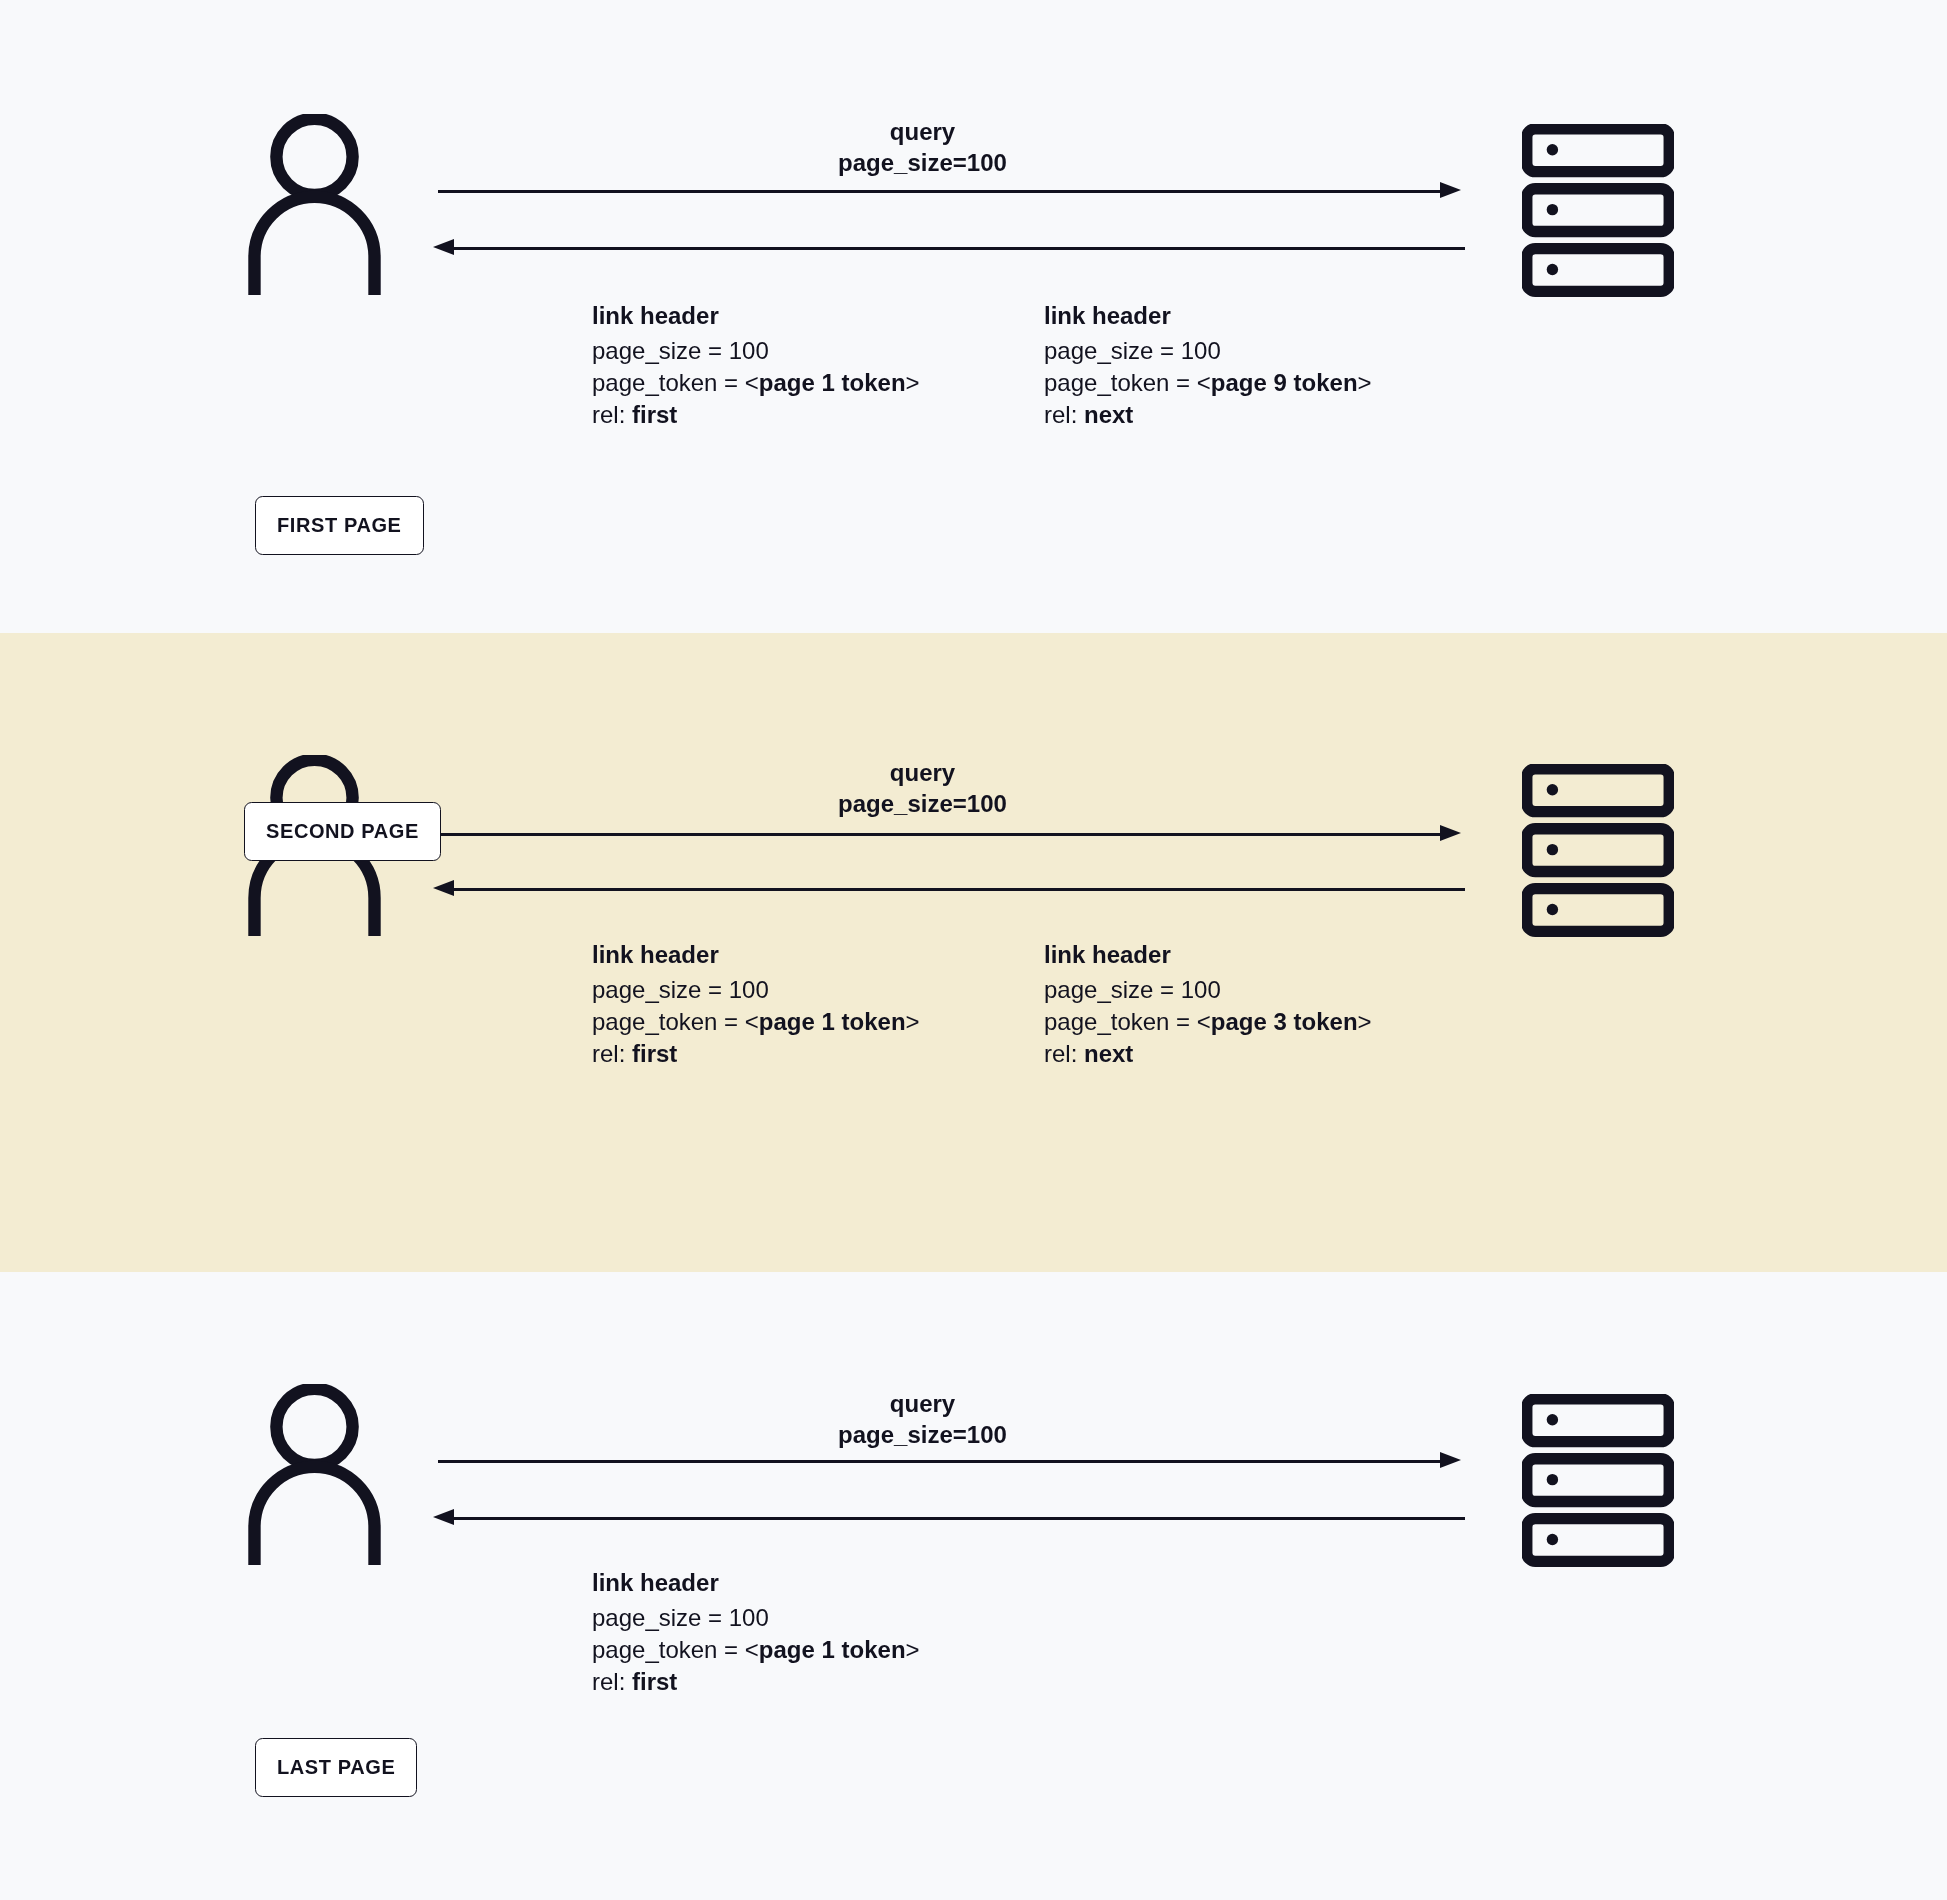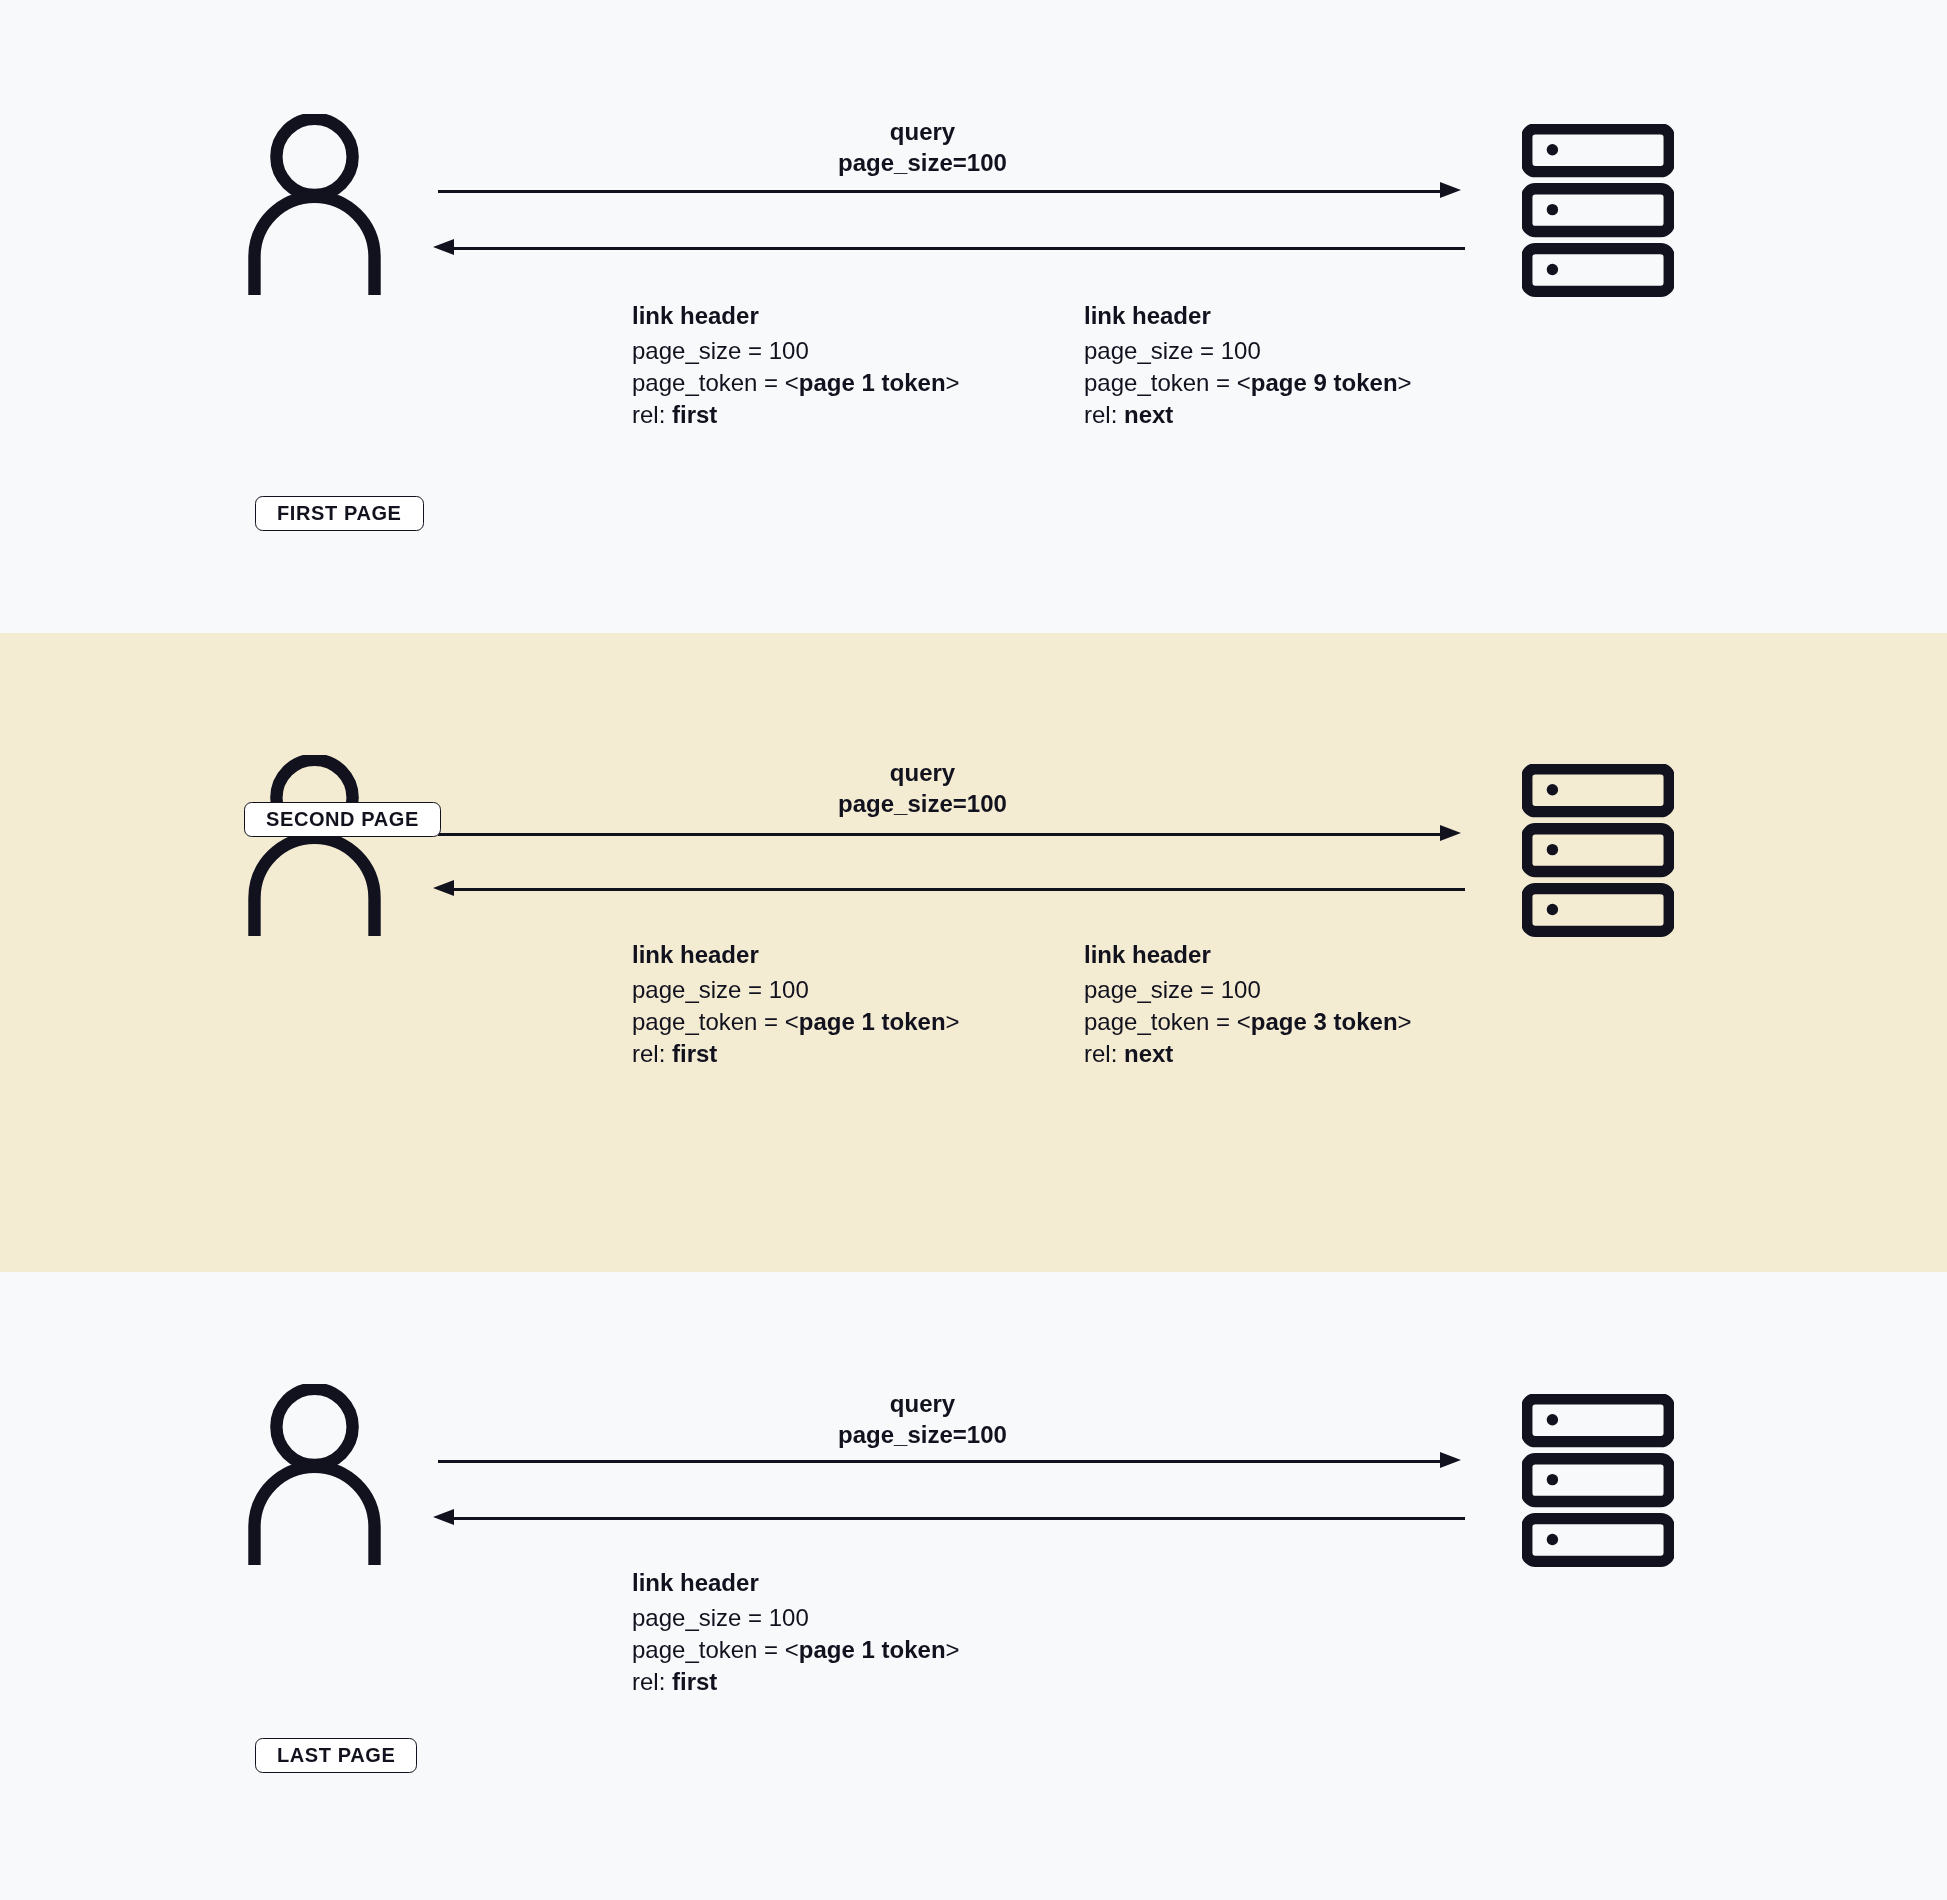--- a/index.html
+++ b/index.html
@@ -86,41 +86,40 @@
   .query-label .val {
     display: block;
     font-weight: bold;
   }
 
   .link-block {
     position: absolute;
     font-size: 24px;
     line-height: 32px;
     white-space: nowrap;
-    margin-left: 40px;
   }
   .link-block .lh-title {
     font-weight: bold;
     display: block;
     margin-bottom: 2.9px;
   }
   .link-block .lh-line {
     display: block;
   }
   .link-block b { font-weight: bold; }
 
   .page-badge {
     position: absolute;
     border: 1.9px solid #12121f;
     border-radius: 7.6px;
     background: #ffffff;
     font-size: 20px;
     font-weight: bold;
     letter-spacing: 0.6px;
-    padding: 5px 21px;
+    padding: 17px 21px;
     box-sizing: border-box;
     display: inline-block;
     white-space: nowrap;
   }
 </style>
 </head>
 <body>
 
 <div class="diagram">
 

